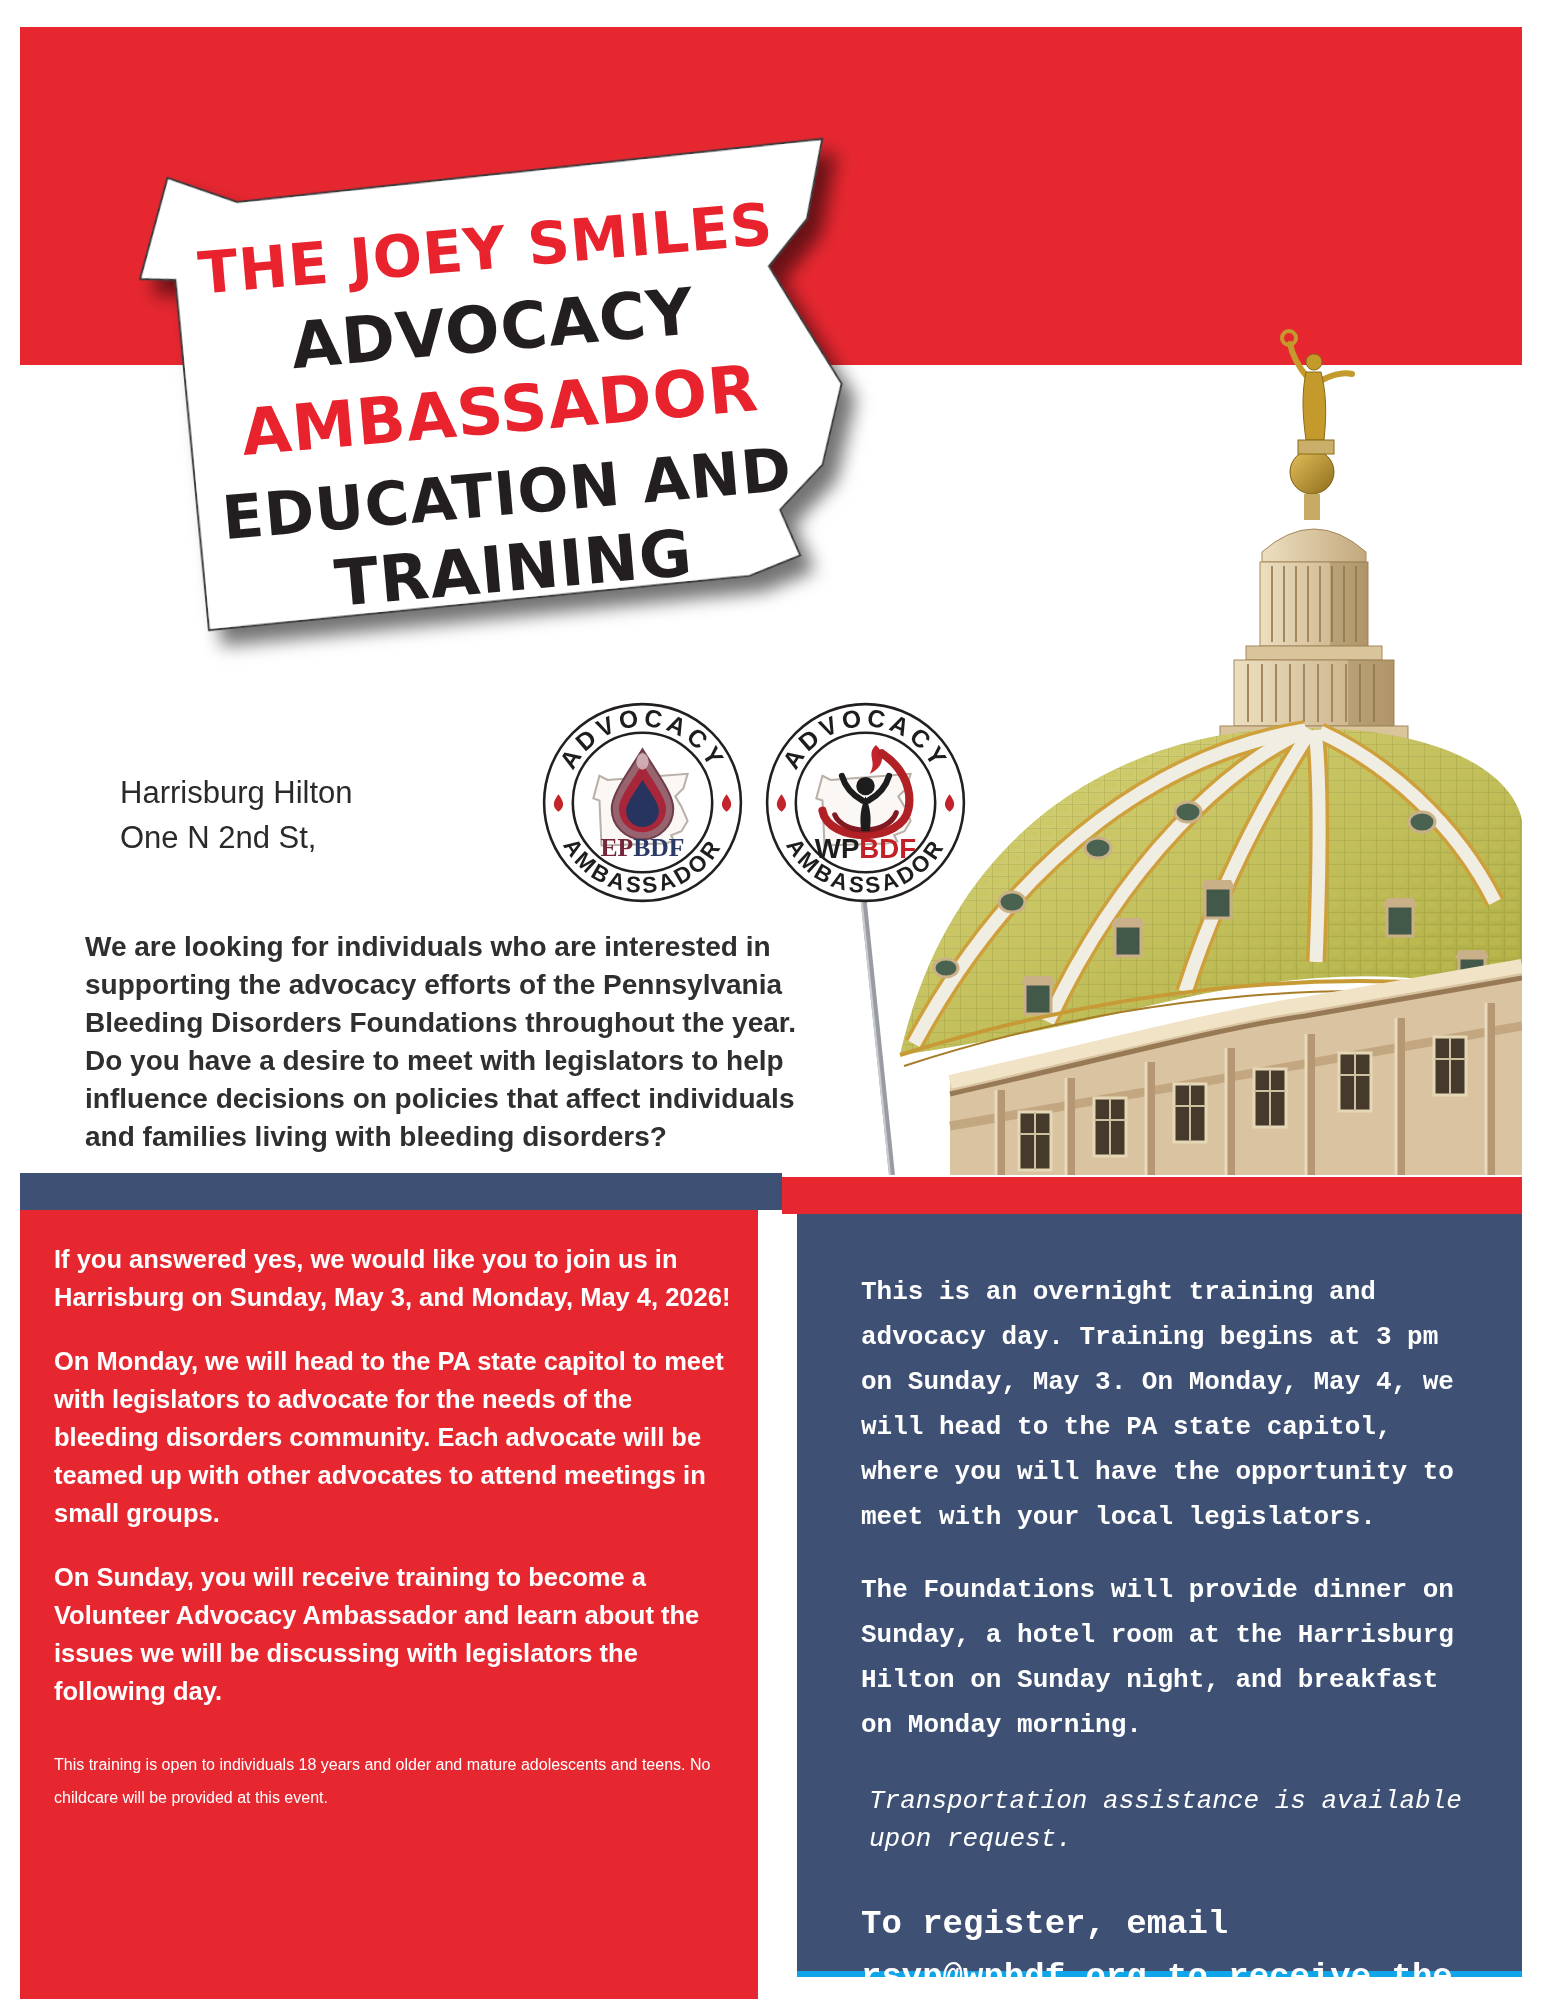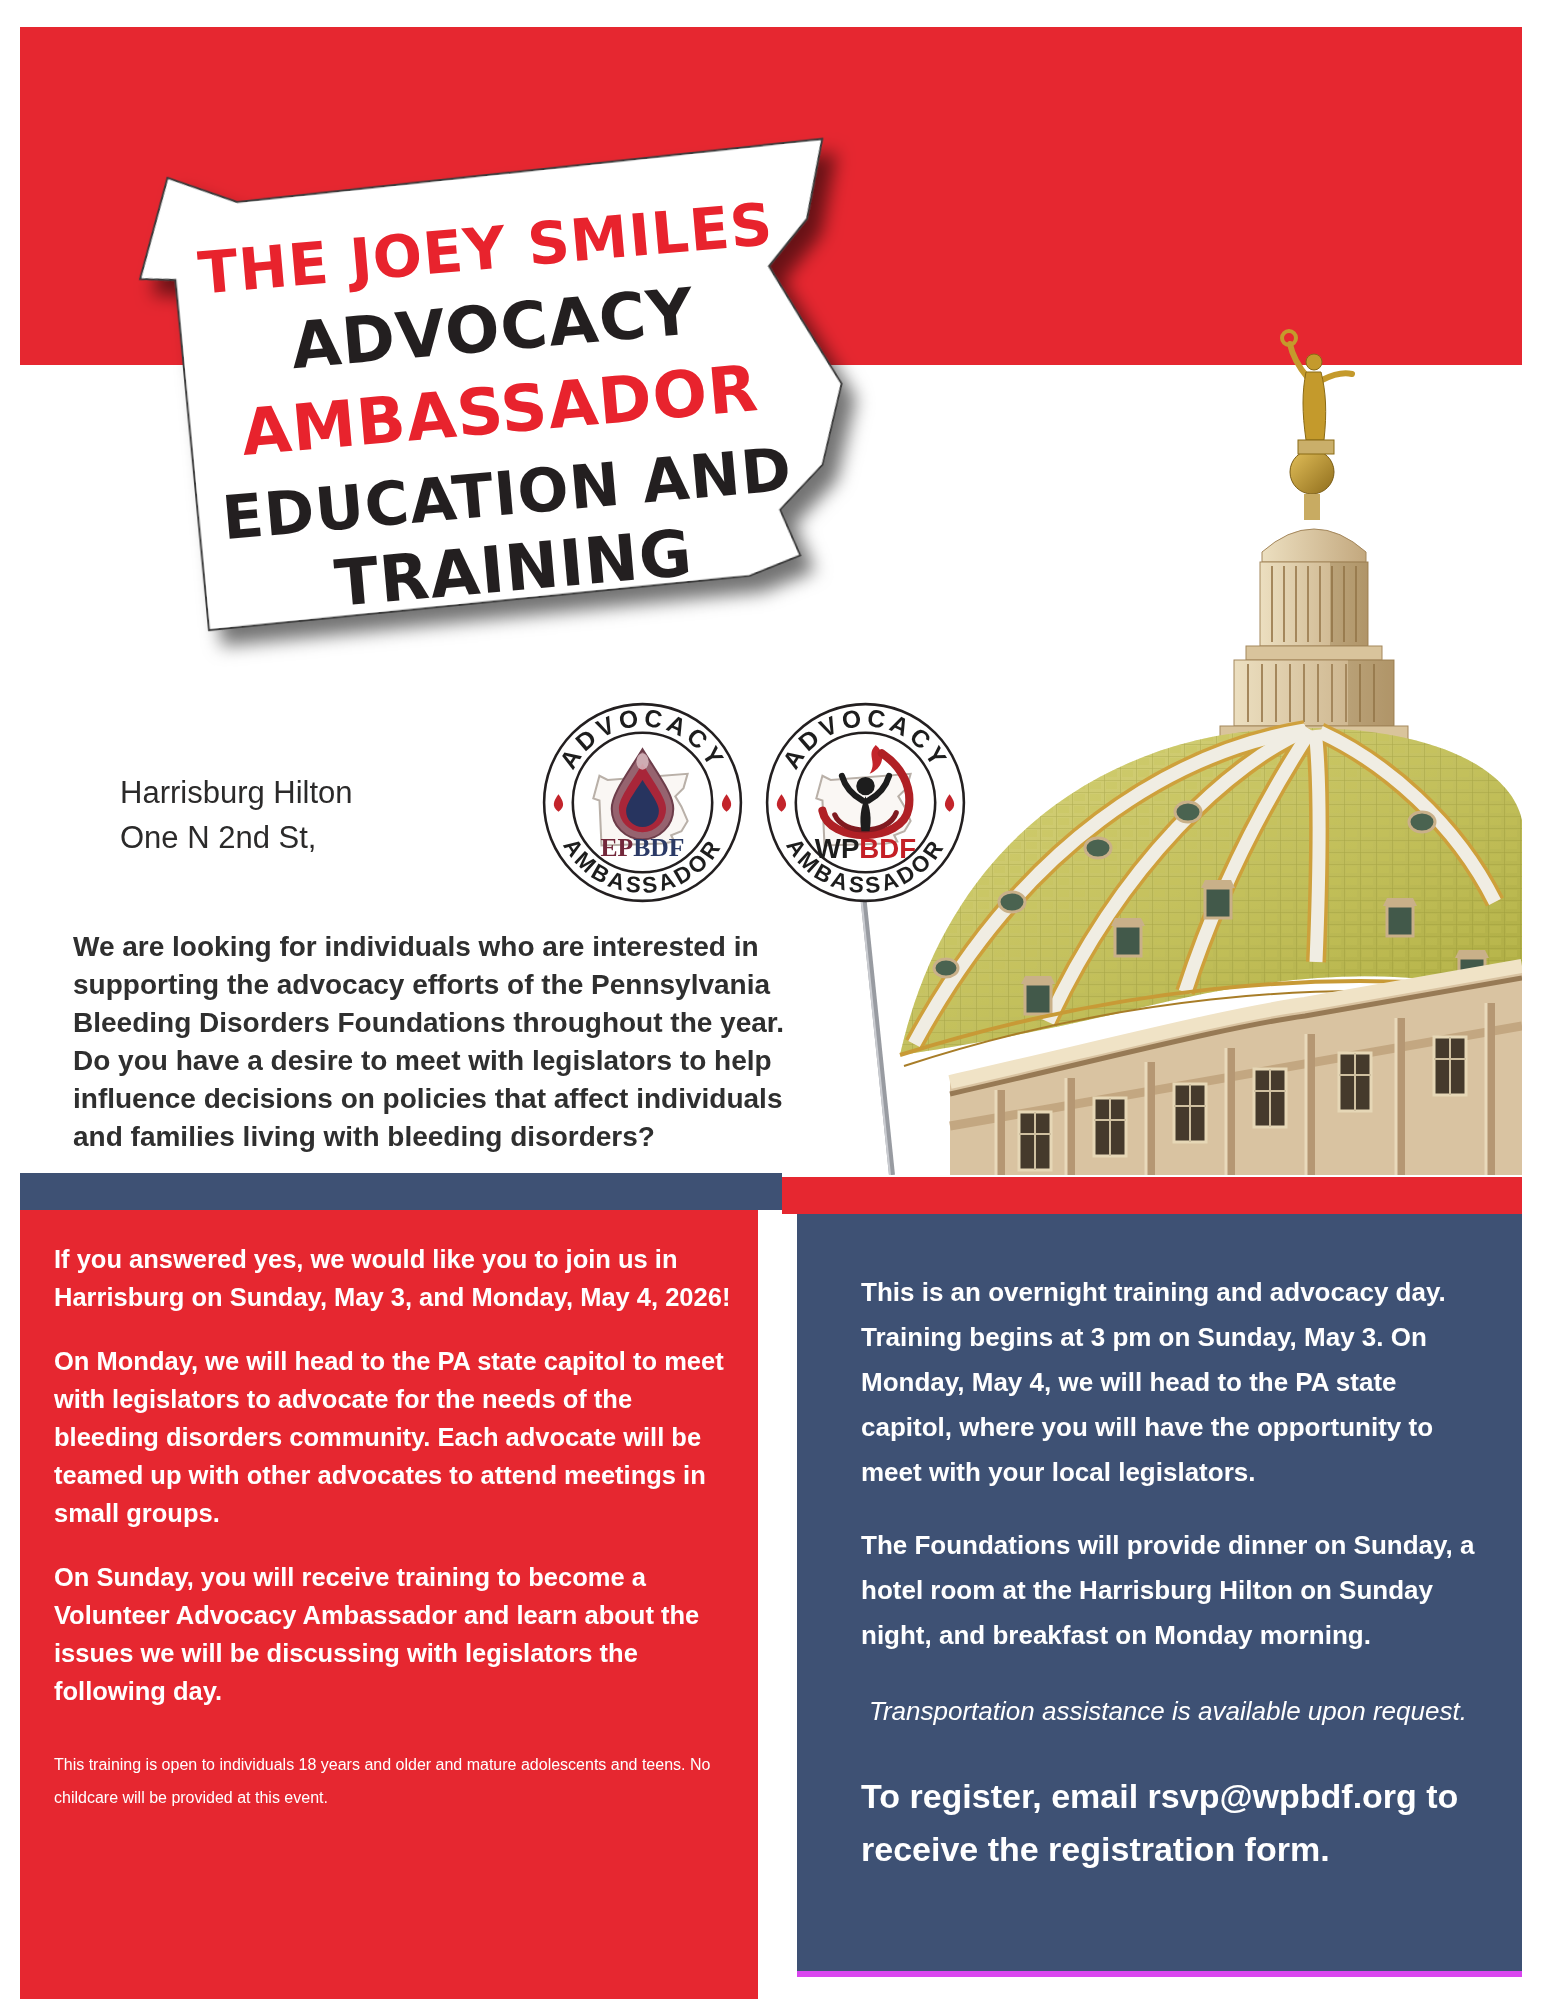--- a/index.html
+++ b/index.html
@@ -18,35 +18,35 @@
 
   
   .venue{left:90px;top:770px;z-index:5;color:#2b2a2a;font-weight:normal;
          font-size:31px;line-height:45px;margin-left:30px;}
 
   
   .badge1{left:540px;top:700px;width:205px;height:205px;z-index:5;}
   .badge2{left:763px;top:700px;width:205px;height:205px;z-index:5;}
 
   
-  .intro{left:73px;top:928px;width:718px;z-index:5;color:#2f2f2f;font-weight:bold;
+  .intro{left:85px;top:928px;width:718px;z-index:5;color:#2f2f2f;font-weight:bold;
          font-size:28px;line-height:38px;}
 
   
   .strip-blue{left:20px;top:1173px;width:762px;height:37px;background:#3e5174;z-index:1;}
   .strip-red{left:782px;top:1177px;width:740px;height:37px;background:#e62730;z-index:1;}
 
   .panel-red{left:20px;top:1210px;width:738px;height:984px;background:#e62730;z-index:2;
              color:#ffffff;box-sizing:border-box;padding:30px 26px 0 34px;}
   .panel-red p{margin:0 0 26px 0;font-weight:bold;font-size:25.5px;line-height:38px;}
   .panel-red .note{font-weight:normal;font-size:16px;line-height:33px;margin-top:38px;}
 
   .panel-blue{left:797px;top:1214px;width:725px;height:763px;background:#3e5174;z-index:2;
               color:#ffffff;box-sizing:border-box;padding:56px 40px 0 64px;
-              border-bottom:6px solid #d946ef;}
+              border-bottom:6px solid #0ea5e9;font-family:Liberation Mono, monospace;}
   .panel-blue p{margin:0 0 28px 0;font-weight:bold;font-size:26px;line-height:45px;}
   .panel-blue .transport{font-weight:normal;font-style:italic;font-size:26px;line-height:38px;
               margin:34px 0 0 8px;}
   .panel-blue .register{font-weight:bold;font-size:34px;line-height:53px;margin:40px 0 0 0;}
 
   .title-line{font-family:"DejaVu Sans",sans-serif;font-weight:bold;letter-spacing:1px;}
 </style>
 </head>
 <body>
 

